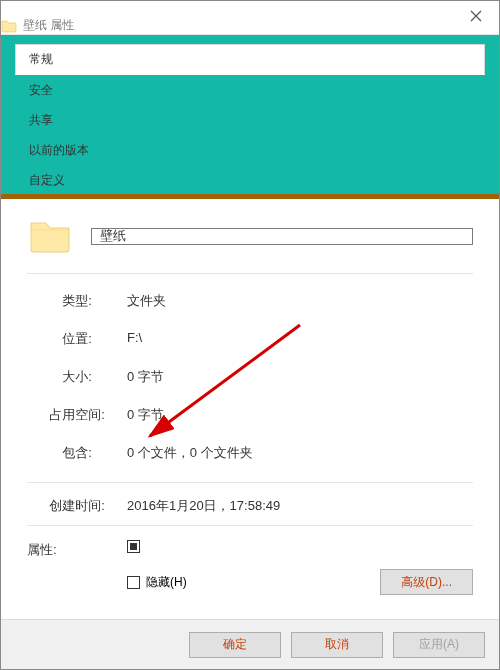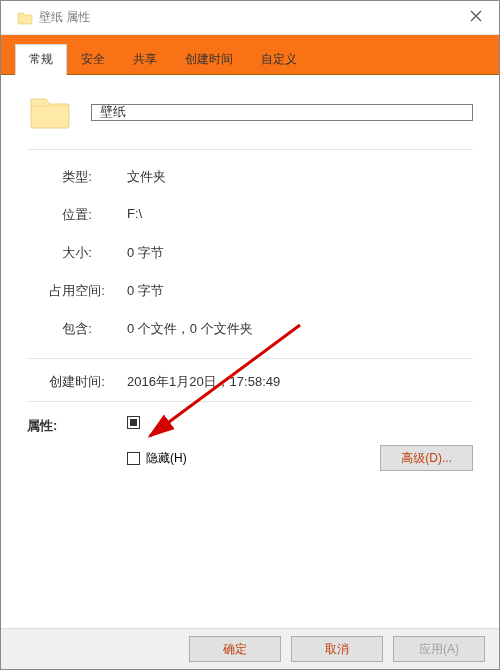--- a/index.html
+++ b/index.html
@@ -19,22 +19,22 @@
     border: 1px solid #888;
     background: #fff;
     display: flex;
     flex-direction: column;
   }
   
   .titlebar {
     height: 34px;
     background: #fff;
     display: flex;
-    align-items: center;
-    padding-left: 16px;
+    align-items: flex-end;
+    padding-left: 0;
     border-bottom: 1px solid #e6e6e6;
   }
   .titlebar .icon {
     width: 16px; height: 16px;
     display: inline-block;
     margin-right: 6px;
   }
   .titlebar .title {
     color: #7a7a7a;
     font-size: 12px;
@@ -43,22 +43,23 @@
   .titlebar .close {
     width: 46px; height: 34px;
     display: flex; align-items: center; justify-content: center;
     color: #666;
   }
   .titlebar .close svg { width: 12px; height: 12px; }
   
   .tabstrip {
     display: flex;
     padding: 8px 14px 0 14px;
-    background: #f97316;
-    border-bottom: 1px solid #a16207;
+    background: #14b8a6;
+    border-bottom: 5px solid #a16207;
+    flex-direction: column;
   }
   .tab {
     padding: 6px 13px;
     font-size: 12px;
     color: #333;
     border: 1px solid transparent;
     border-bottom: none;
     position: relative;
     top: 1px;
     cursor: default;
@@ -97,21 +98,21 @@
   }
   .row {
     display: flex;
     margin-bottom: 20px;
     font-size: 13px;
     color: #333;
   }
   .row .label { width: 100px; flex-shrink: 0; text-align: center; }
   .row .value { flex: 1; }
   .attrblock { display: flex; }
-  .attrblock .label { width: 100px; font-size: 13px; color:#333; margin-top:1px;font-weight:bold;}
+  .attrblock .label { width: 100px; font-size: 13px; color:#333; margin-top:1px;}
   .attrright { flex: 1; }
   .checkrow {
     display: flex; align-items: center;
     margin-bottom: 16px;
     font-size: 13px; color:#333;
   }
   .chkbox {
     width: 13px; height: 13px;
     border: 1px solid #333;
     margin-right: 6px;
@@ -132,21 +133,21 @@
     padding: 0 20px;
     font-size: 12px;
     color: #c2410c;
     display:inline-flex; align-items:center; justify-content:center;
     min-width: 92px;
     cursor: default;
   }
   .btn.disabled { color:#a2a2a2; }
   
   .footer {
-    height: 41px;
+    height: 50px;
     background: #f0f0f0;
     border-top: 1px solid #dcdcdc;
     display: flex;
     align-items: center;
     justify-content: flex-end;
     gap: 10px;
     padding: 12px 14px;
   }
   
   .arrow-overlay {
@@ -173,21 +174,21 @@
             <path d="M1 1 L11 11 M11 1 L1 11" stroke="#555" stroke-width="1.2" fill="none"></path>
           </svg>
       </span>
     </span>
   </div>
 
   <div class="tabstrip">
     <div class="tab active">常规</div>
     <div class="tab">安全</div>
     <div class="tab">共享</div>
-    <div class="tab">创建时间</div>
+    <div class="tab">以前的版本</div>
     <div class="tab">自定义</div>
   </div>
 
   <div class="content">
 
     <div class="headerrow">
       <span class="foldericon">
         <svg viewBox="0 0 46 46">
           <path d="M4 10h15l4 5h19v22a2 2 0 0 1-2 2H6a2 2 0 0 1-2-2V10z" fill="#ffe9a6" stroke="#e6c86f" stroke-width="0.8"></path>
           <path d="M4 17h38" stroke="#f0d68a" stroke-width="0.6"></path>

